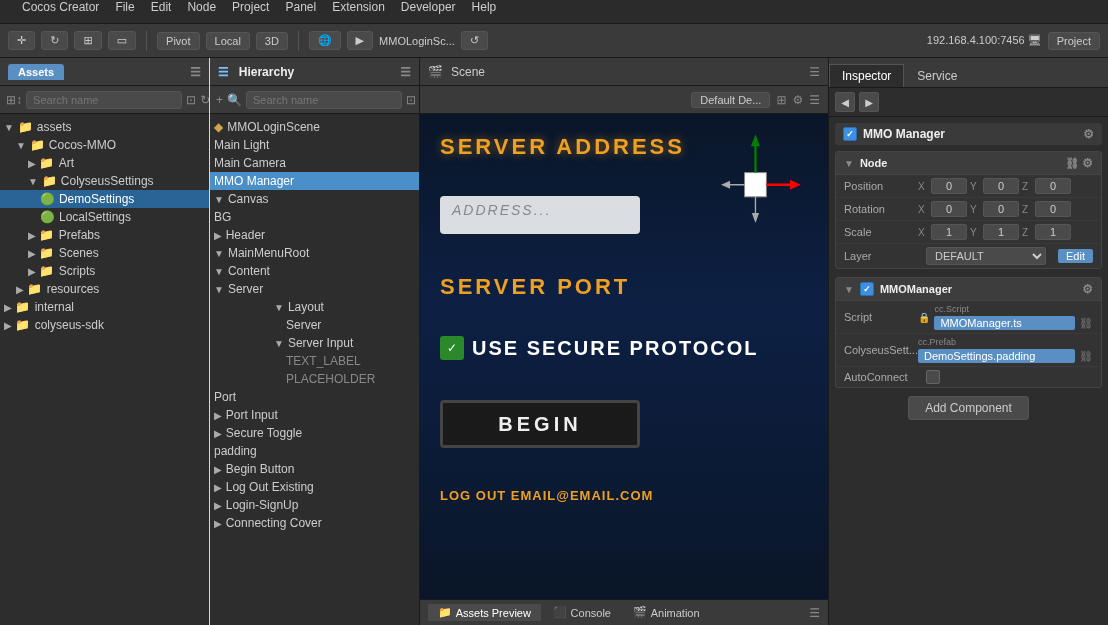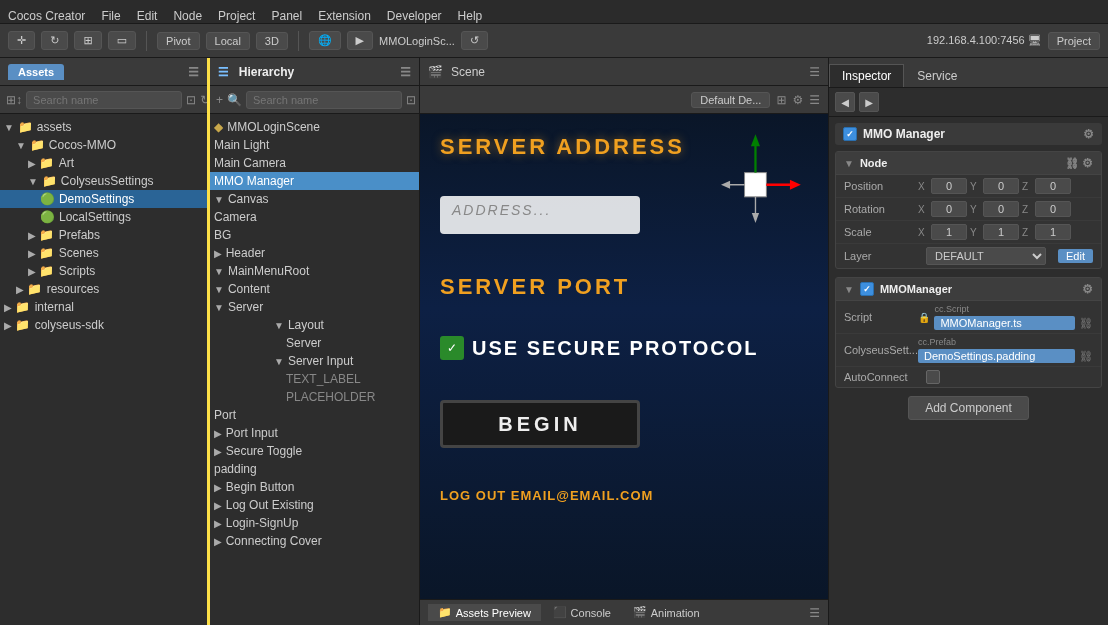--- a/index.html
+++ b/index.html
@@ -3,22 +3,22 @@
   <meta charset="utf-8">
   <style>
     * { box-sizing: border-box; margin: 0; padding: 0; }
     body { font-family: 'Segoe UI', Arial, sans-serif; font-size: 12px; background: #3c3c3c; color: #ccc; overflow: hidden; width: 1108px; height: 625px; }
 
     
     .top-menubar {
       background: #2b2b2b;
       height: 24px;
       display: flex;
-      align-items: flex-end;
-      padding: 0 8px;
+      align-items: flex-start;
+      padding: 0 22px;
       gap: 16px;
       border-bottom: 1px solid #1a1a1a;
     }
     .top-menubar span {
       font-size: 12px;
       color: #ccc;
       cursor: pointer;
       white-space: nowrap;
     }
 
@@ -48,21 +48,21 @@
     
     .main-layout {
       display: flex;
       height: calc(625px - 58px);
     }
 
     
     .assets-panel {
       width: 210px;
       background: #2d2d2d;
-      border-right: 3px solid #fde047;
+      border-right: 1px solid #fde047;
       display: flex;
       flex-direction: column;
       overflow: hidden;
     }
     .panel-header {
       background: #3a3a3a;
       height: 28px;
       display: flex;
       align-items: center;
       padding: 0 8px;
@@ -649,23 +649,20 @@
 
       <div class="hierarchy-item indent1" style="background:#4a8fc8;color:#fff;">
         <span>MMO Manager</span>
       </div>
 
       <div class="hierarchy-item indent1">
         <span class="tree-arrow">▼</span>
         <span>Canvas</span>
       </div>
       <div class="hierarchy-item indent2">
-        <span>Camera</span>
-      </div>
-      <div class="hierarchy-item indent2">
         <span>BG</span>
       </div>
       <div class="hierarchy-item indent2">
         <span class="tree-arrow">▶</span>
         <span>Header</span>
       </div>
       <div class="hierarchy-item indent2">
         <span class="tree-arrow">▼</span>
         <span>MainMenuRoot</span>
       </div>

